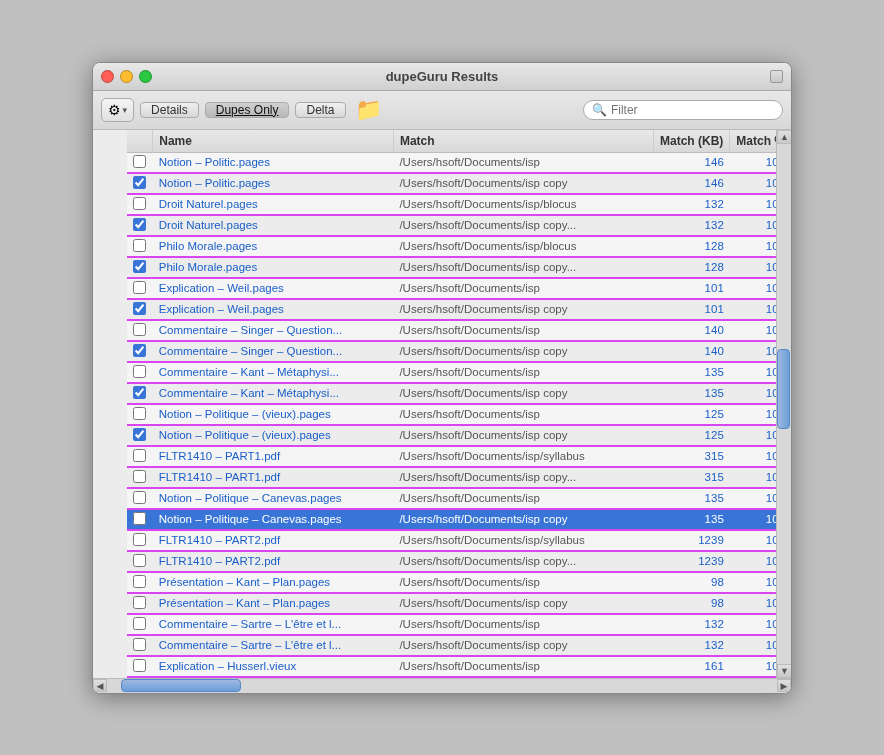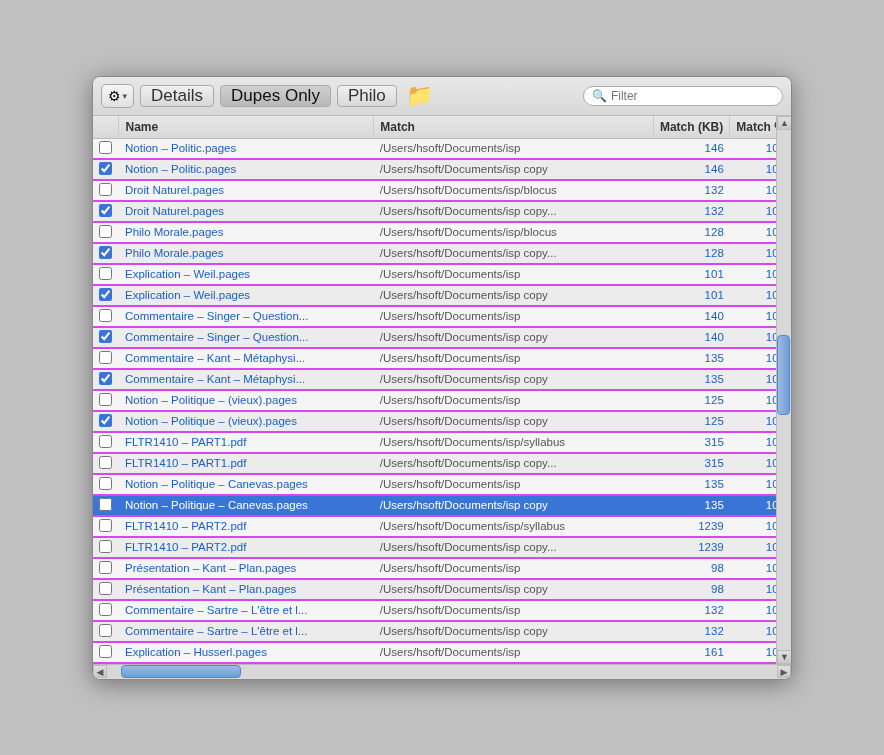--- a/index.html
+++ b/index.html
@@ -79,26 +79,27 @@
       font-size: 13px;
     }
     .gear-icon { font-size: 14px; }
     .dropdown-arrow { font-size: 9px; color: #555; }
     .tab-btn {
       background: linear-gradient(to bottom, #f0f0f0, #d8d8d8);
       border: 1px solid #aaa;
       border-radius: 4px;
       padding: 0 10px;
       cursor: pointer;
-      font-size: 17px;
+      font-size: 12px;
       color: #333;
     }
     .tab-btn.active {
       background: linear-gradient(to bottom, #d0d0d0, #b8b8b8);
       color: #111;
+      text-decoration: underline;
     }
     .folder-icon {
       font-size: 22px;
       cursor: pointer;
       color: #6a9fd8;
       margin-left: 4px;
     }
     .search-box {
       margin-left: auto;
       display: flex;
@@ -236,37 +237,46 @@
       cursor: pointer;
       color: #555;
       flex-shrink: 0;
     }
   </style>
 </head>
 <body>
 
 <div class="window">
 
+  <div class="titlebar">
+    <div class="traffic-lights">
+      <div class="tl tl-red"></div>
+      <div class="tl tl-yellow"></div>
+      <div class="tl tl-green"></div>
+    </div>
+    <span class="titlebar-title">dupeGuru Results</span>
+    <div class="titlebar-resize"></div>
+  </div>
 
   <div class="toolbar">
     <div class="gear-btn">
       <span class="gear-icon">⚙</span>
       <span class="dropdown-arrow">▾</span>
     </div>
     <button class="tab-btn">Details</button>
     <button class="tab-btn active">Dupes Only</button>
-    <button class="tab-btn">Philo</button>
+    <button class="tab-btn">Delta</button>
     <span class="folder-icon">📁</span>
     <div class="search-box">
       <span class="search-icon">🔍</span>
       <input class="search-input" type="text" placeholder="Filter" style="">
     </div>
   </div>
 
-  <div style="display:flex; position:relative;">
+  <div style="display:flex; position:relative;padding-left:34px;">
     <div class="table-container" style="flex:1; overflow:hidden; max-height:580px;">
       <table class="table">
         <thead>
           <tr>
             <th class="col-check"></th>
             <th class="col-name">Name</th>
             <th class="col-folder">Match</th>
             <th class="col-size">Match (KB)</th>
             <th class="col-match">Match %</th>
           </tr>
@@ -435,21 +445,21 @@
             </tr>
             <tr>
               <td class="col-check"><input type="checkbox" class="cb" style=""></td>
               <td class="col-name td-name">Commentaire – Sartre – L'être et l...</td>
               <td class="col-folder td-folder">/Users/hsoft/Documents/isp copy</td>
               <td class="col-size td-size">132</td>
               <td class="col-match td-match">100</td>
             </tr>
             <tr>
               <td class="col-check"><input type="checkbox" class="cb" style=""></td>
-              <td class="col-name td-name">Explication – Husserl.pages</td>
+              <td class="col-name td-name">Explication – Husserl.vieux</td>
               <td class="col-folder td-folder">/Users/hsoft/Documents/isp</td>
               <td class="col-size td-size">161</td>
               <td class="col-match td-match">100</td>
             </tr>
           </tbody>
       </table>
     </div>
 
     <div class="scrollbar-container">
       <div class="scrollbar-arrow">▲</div>

